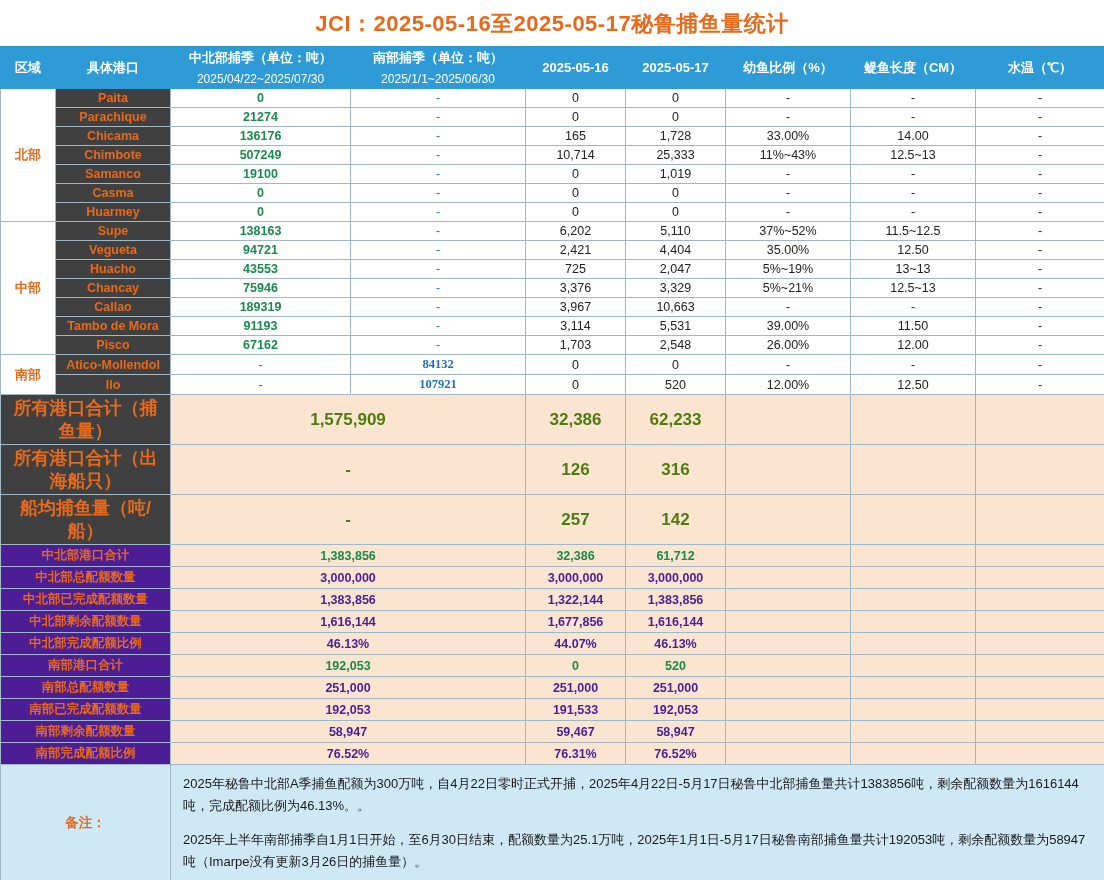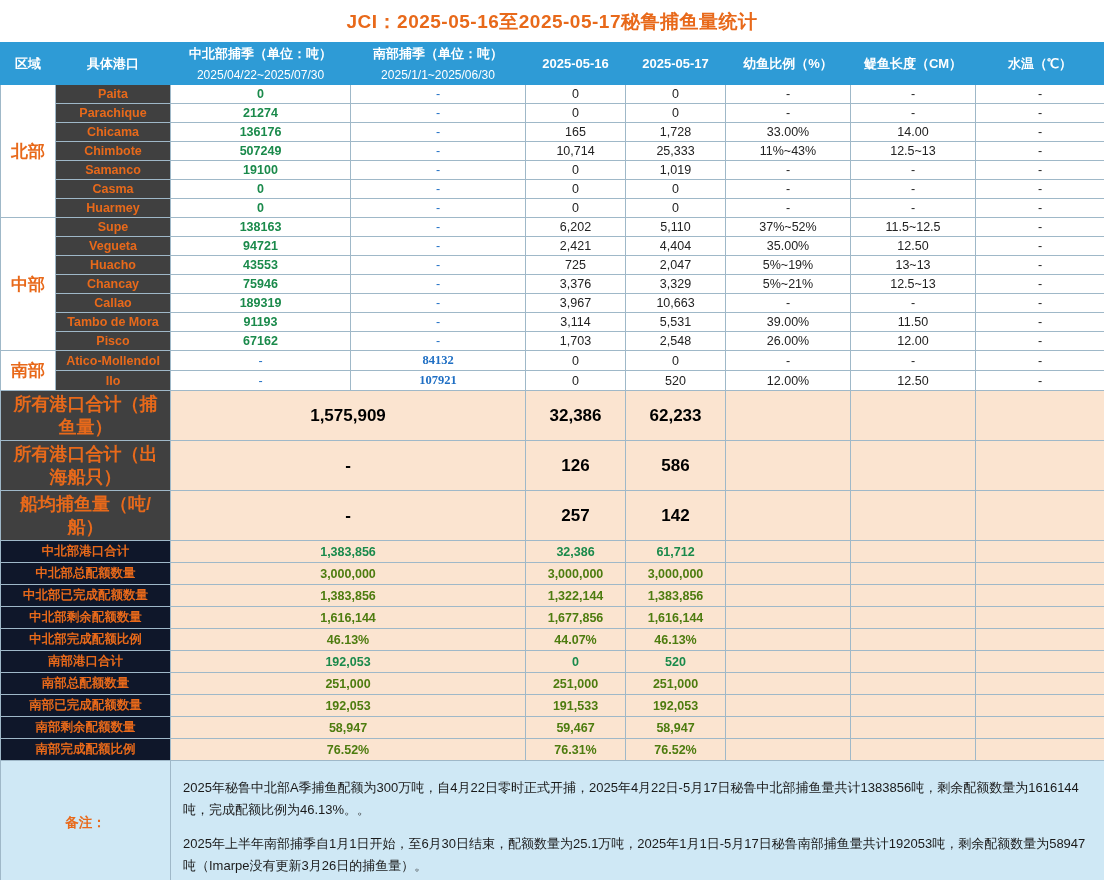--- a/index.html
+++ b/index.html
@@ -10,21 +10,21 @@
     font-family: "Liberation Sans", sans-serif;
   }
   #sheet {
     width: 1104px; height: 880px;
     position: relative;
     overflow: hidden;
   }
   .title {
     text-align: center;
     color: #e8691a;
-    font-size: 19px;
+    font-size: 22px;
     font-weight: bold;
     padding: 9px 0 7px 0;
     letter-spacing: 0.5px;
   }
   table {
     border-collapse: collapse;
     width: 1104px;
     table-layout: fixed;
   }
   td, th {
@@ -42,21 +42,21 @@
     color: #ffffff;
     font-weight: bold;
     font-size: 13px;
     border: 1px solid #2e9bd6;
   }
   .hdr.sub { font-weight: normal; font-size: 12px; }
   
   .region {
     color: #e8691a;
     font-weight: bold;
-    font-size: 17px;
+    font-size: 13px;
     background: #ffffff;
   }
   .port {
     color: #e8691a;
     font-weight: bold;
     background: #404040;
     font-size: 12.5px;
   }
   .num-green { color: #1a8a4b; font-weight: bold; }
   .num-blue  { color: #1f6fc4; font-weight: bold; font-family: Liberation Serif, serif; }
@@ -66,53 +66,53 @@
   .sum-label {
     color: #e8691a;
     font-weight: bold;
     background: #404040;
     font-size: 18px;
     white-space: normal;
     line-height: 1.25;
   }
   .sum-val {
     background: #fbe4d0;
-    color: #000000;
+    color: #4d7c0f;
     font-weight: bold;
     font-size: 17px;
     margin-top: 30px;
   }
   .sum-blank { background: #fbe4d0; }
   
   .q-label {
     color: #e8691a;
     font-weight: bold;
-    background: #0f172a;
+    background: #4c1d95;
     font-size: 12.5px;
   }
   .q-green { color: #1a8a4b; font-weight: bold; background: #fbe4d0; }
-  .q-blue  { color: #4d7c0f; font-weight: bold; background: #fbe4d0; }
+  .q-blue  { color: #4c1d95; font-weight: bold; background: #fbe4d0; }
   .q-blank { background: #fbe4d0; }
   
   .note-label {
     color: #e8691a;
     font-weight: bold;
     background: #cfe8f5;
     font-size: 13.5px;
   }
   .note-body {
     background: #cfe8f5;
     text-align: left;
     white-space: normal;
     font-size: 13px;
     color: #1a1a1a;
     line-height: 1.7;
     padding: 8px 12px;
   }
-  .note-body p { margin: 8px 0 12px 0; }
+  .note-body p { margin: 0 0 12px 0; }
   .note-body p:last-child { margin-bottom: 0; }
 </style>
 </head>
 <body>
 
 <div id="sheet">
 
   <div class="title">JCI：2025-05-16至2025-05-17秘鲁捕鱼量统计</div>
 
   <table>
@@ -314,21 +314,21 @@
           <td class="sum-val">32,386</td>
           <td class="sum-val">62,233</td>
           <td class="sum-blank"></td>
           <td class="sum-blank"></td>
           <td class="sum-blank"></td>
         </tr>
         <tr style="height: 46px;">
           <td class="sum-label" colspan="2">所有港口合计（出海船只）</td>
           <td class="sum-val" colspan="2">-</td>
           <td class="sum-val">126</td>
-          <td class="sum-val">586</td>
+          <td class="sum-val">316</td>
           <td class="sum-blank"></td>
           <td class="sum-blank"></td>
           <td class="sum-blank"></td>
         </tr>
         <tr style="height: 46px;">
           <td class="sum-label" colspan="2">船均捕鱼量（吨/船）</td>
           <td class="sum-val" colspan="2">-</td>
           <td class="sum-val">257</td>
           <td class="sum-val">142</td>
           <td class="sum-blank"></td>

